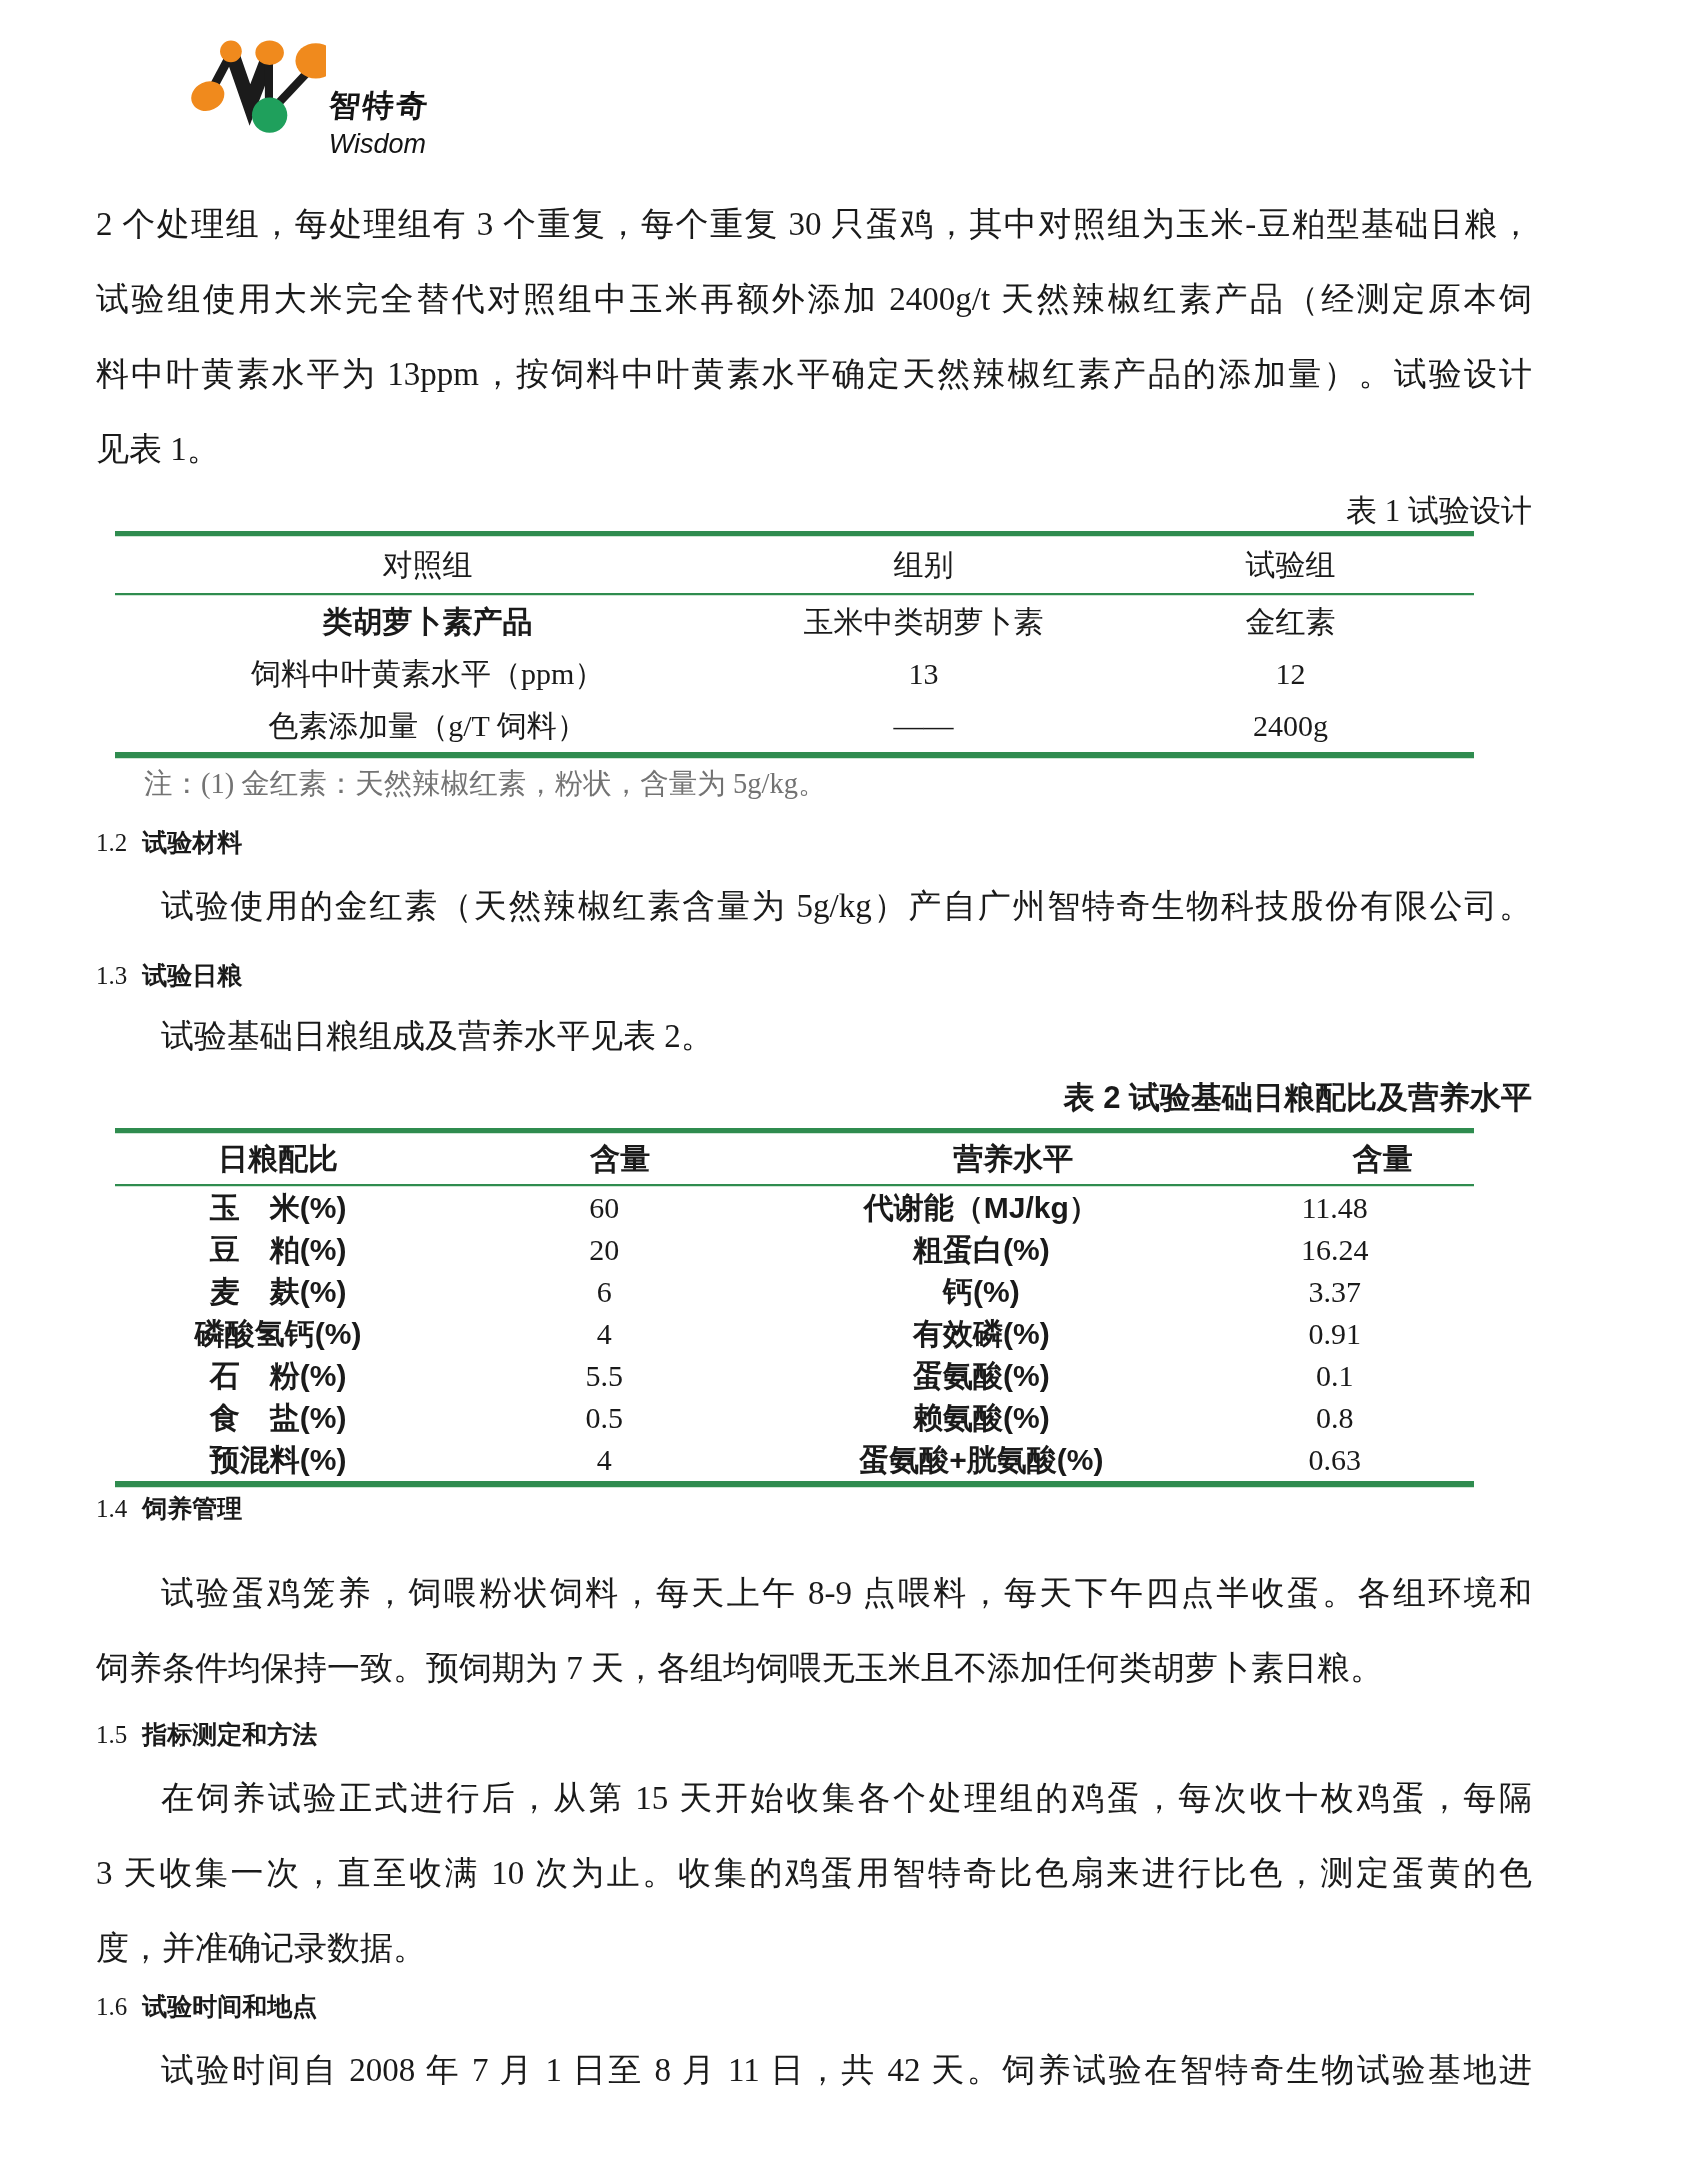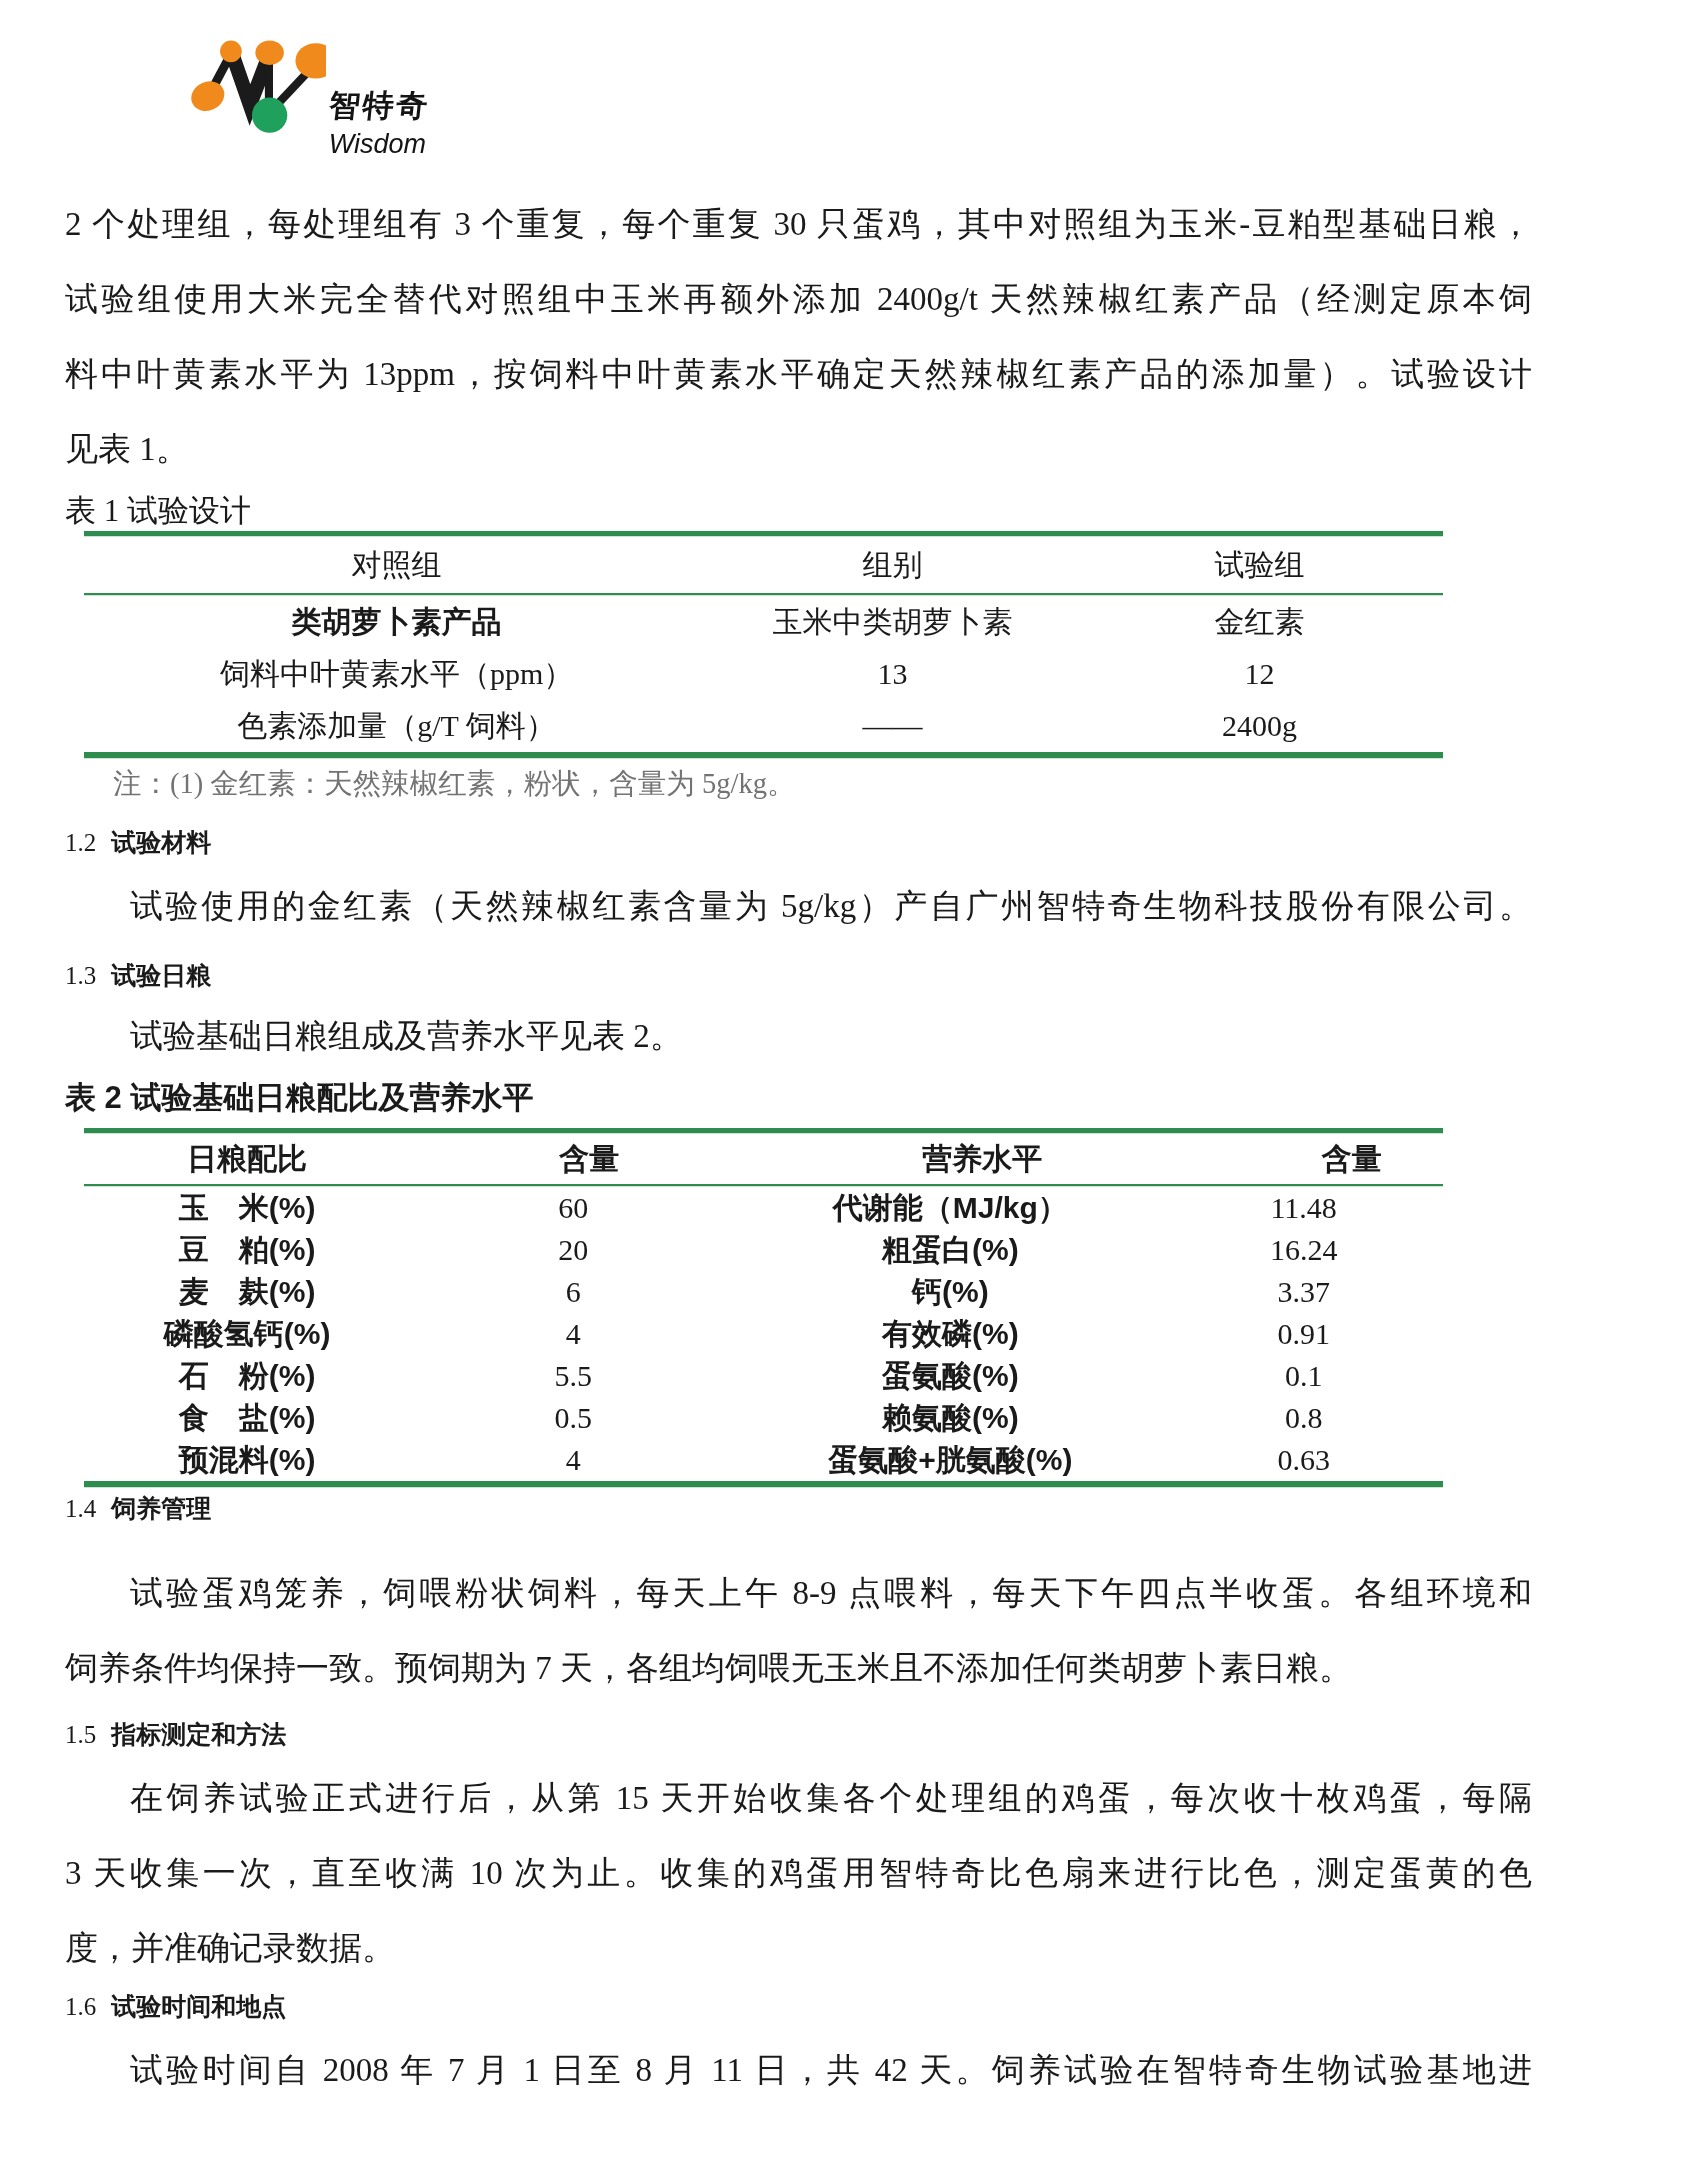--- a/index.html
+++ b/index.html
@@ -14,32 +14,32 @@
   .logo{ margin:20.4px 0 0 182px; display:flex; height:153px; }
   .logo svg{ display:block; }
   .logo-text{ display:flex; flex-direction:column; justify-content:flex-end;
               padding-bottom:13.6px; margin-left:2.7px; }
   .logo-cn{ font-family:"Liberation Sans","DejaVu Sans",sans-serif;
             font-weight:bold; font-size:31px; letter-spacing:2.7px; color:#141414;
             transform:skewX(-6deg); }
   .logo-en{ font-family:"Liberation Sans","DejaVu Sans",sans-serif;
             font-style:italic; font-size:27px; color:#141414; margin-top:1.4px; }
   
-  .content{ padding:0 154px 0 65px; }
+  .content{ padding:0 154px 0 96px; }
   .para .line{ font-size:33px; line-height:75px; white-space:nowrap; }
   .para .fill{ white-space:normal; text-align:justify; text-align-last:justify; }
   .indent{ text-indent:65px; }
   .p1{ margin-top:13.6px; }
   
   .sec{ line-height:41px; font-size:25px; }
   .sec .sec-num{ font-family:"Liberation Serif","DejaVu Serif",serif; }
   .sec .sec-title{ font-family:"Liberation Sans","DejaVu Sans",sans-serif;
                    font-weight:bold; margin-left:15px; }
   
-  .tbl-title{ text-align:left; line-height:41px; font-size:31px; }
+  .tbl-title{ text-align:right; line-height:41px; font-size:31px; }
   .tbl-title.bold{ font-family:"Liberation Sans","DejaVu Sans",sans-serif; font-weight:bold; }
   .note{ margin-top:8.2px; padding-left:48px; font-size:28.5px; line-height:34px; color:#737373; }
   
   .gtable{ width:1359px; margin-left:19px; }
   .rule{ width:100%; background:#2f8c4f; border-bottom:1.4px solid #cde6d4; }
   .rule.top{ height:5.4px; }
   .rule.mid{ height:3.4px; }
   .rule.bot{ height:6.8px; }
   .trow{ display:grid; align-items:center; text-align:center; font-size:30px; }
   .t1 .trow{ grid-template-columns:46% 27% 27%; height:52px; line-height:52px; }

